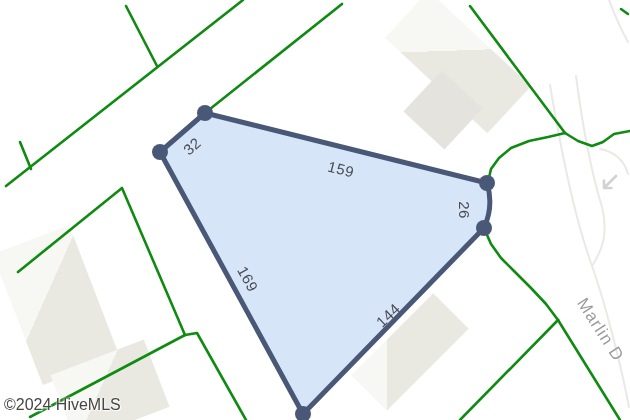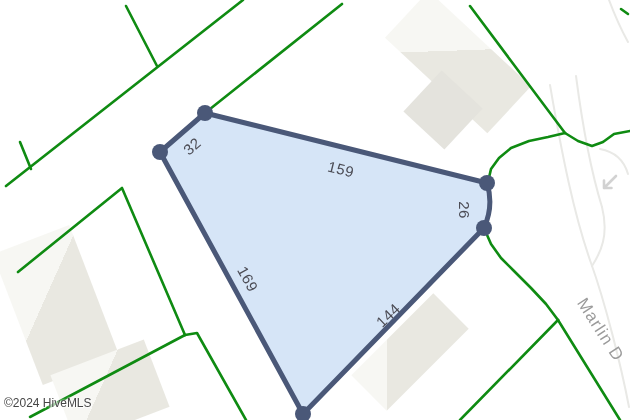--- a/index.html
+++ b/index.html
@@ -33,21 +33,21 @@
   #edge-label-32 {left:192px;top:146px;--rot:-41deg;}
   #edge-label-159{left:341px;top:169px;--rot:14deg;}
   #edge-label-26 {left:464px;top:210px;--rot:90deg;}
   #edge-label-169{left:248px;top:279px;--rot:61deg;}
   #edge-label-144{left:388px;top:315px;--rot:-44deg;}
   #street-label{
     position:absolute;z-index:6;left:600px;top:330px;font-size:17px;letter-spacing:1px;
     color:var(--street-text);transform:translate(-50%,-50%) rotate(57deg);white-space:nowrap;
   }
   #watermark{
-    position:absolute;z-index:9;left:4px;top:396px;font-size:12px;color:#464646;
+    position:absolute;z-index:9;left:4px;top:396px;font-size:16px;color:#464646;
     text-shadow:0 0 2px #fff,0 0 3px #fff,1px 1px 1px #fff;white-space:nowrap;
   }
 </style>
 </head>
 <body>
 
 <div id="map-root">
 
   <div class="bld bld-2tone" id="bld-bl-big"></div>
   <div class="bld bld-2tone" id="bld-bl-small"></div>

